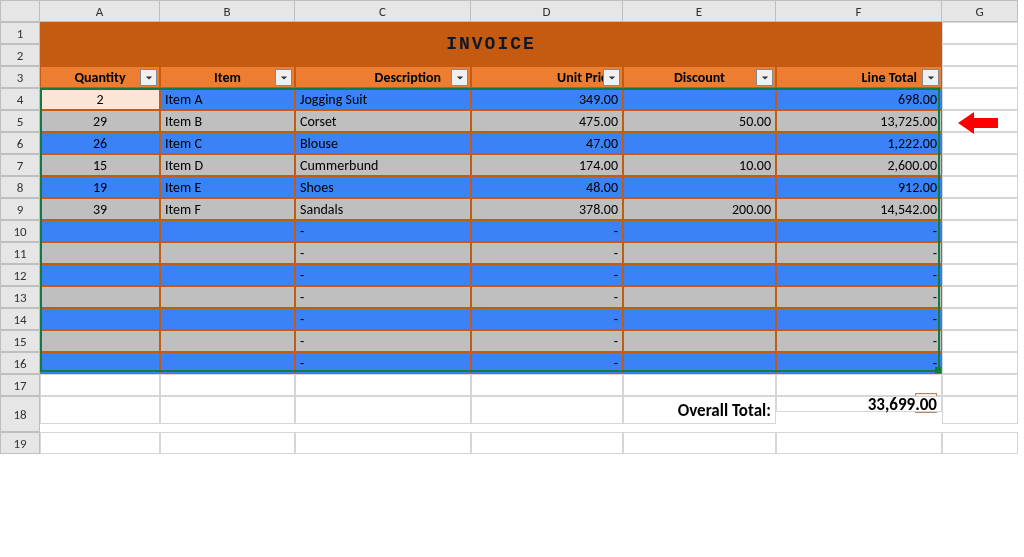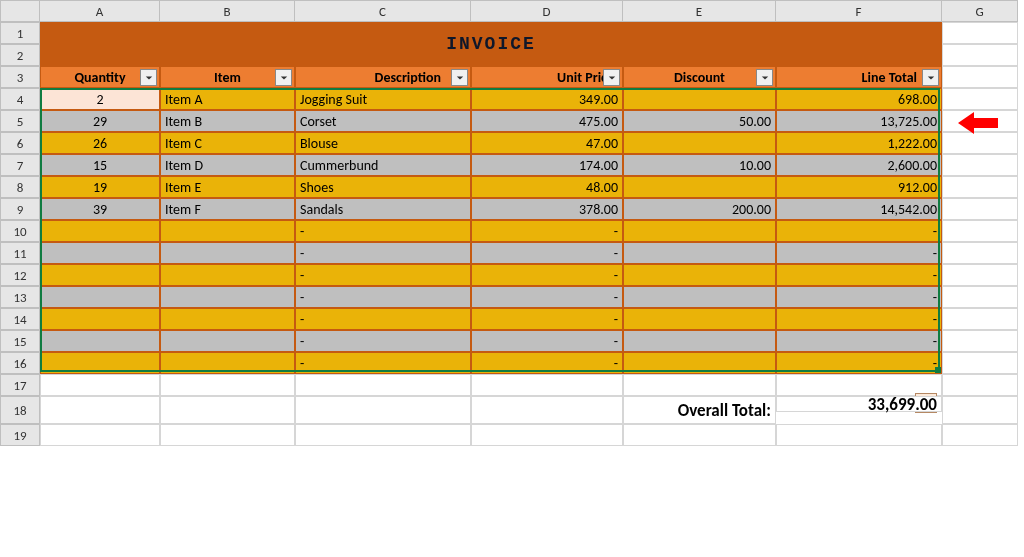--- a/index.html
+++ b/index.html
@@ -8,21 +8,21 @@
     .colhead, .rownum { background:#e6e6e6; border:1px solid #bfbfbf; display:flex; align-items:center; justify-content:center; font-size:13px; color:#333; height:22px; }
     .rownum { width:40px; }
     .colhead { border-left:none; }
     .colhead:first-child, .rownum { border-right:1px solid #bfbfbf; }
     .corner { background:#e6e6e6; border:1px solid #bfbfbf; border-right:1px solid #bfbfbf; height:22px; width:40px; }
     .cell { border:1px solid #d6d6d6; height:22px; padding:0 4px; display:flex; align-items:center; background:#fff; position:relative; }
     .cell.num { justify-content:flex-end; }
     .cell.center { justify-content:center; }
     .title-cell   { background:#c55a11; color:#0f172a; font-weight:bold; font-family:"Courier New",monospace; font-size:18px; letter-spacing:2px; justify-content:center; border-color:#c55a11; }
     .thead-cell  { background:#ed7d31; color:#000000; font-weight:bold; justify-content:center; border-color:#c55a11; position:relative; }
-    .light-row  .cell { background:#eab308; border-color:#c55a11; }
+    .light-row  .cell { background:#3b82f6; border-color:#c55a11; }
     .dark-row   .cell { background:#bfbfbf; border-color:#c55a11; }
     .a4cell      { background:#fce4d6 !important; }
     .dropdown { position:absolute; right:2px; top:2px; width:17px; height:17px; background:#f0f0f0; border:1px solid #888; display:flex; align-items:center; justify-content:center; cursor:pointer; }
     .dropdown svg { width:8px; height:8px; fill:#333; }
     .sel-handle { position:absolute; right:-3px; bottom:-3px; width:6px; height:6px; background:#107c41; }
     .blank-row .cell { background:#fff; height:22px; }
     .blank-row .cell.tall { height:26px; }
     .arrow-marker { position:absolute; left:958px; top:110px; width:42px; display:flex; align-items:center; }
     .arrow-marker svg { fill:#ff0000; }
     .smarticon { position:absolute; right:4px; bottom:-18px; width:22px; height:20px; border:1px solid #b58863; background:#fdeada; display:flex; align-items:center; justify-content:center; font-size:11px; }
@@ -261,21 +261,21 @@
             <rect x="6" y="6" width="3" height="9" fill="#c55a11"></rect>
             <rect x="11" y="2" width="3" height="13" fill="#c55a11"></rect>
             <path d="M12 1 L15 4 L12 4 Z" fill="#f4b183"></path>
           </svg>
       </div>
     </div>
     <div class="cell"></div>
   </div>
 
   <div class="grid blank-row">
-    <div class="rownum" style="height:28px;">18</div>
+    <div class="rownum" style="height:36px;">18</div>
     <div class="cell tall" style="height:28px;"></div>
     <div class="cell tall" style="height:28px;"></div>
     <div class="cell tall" style="height:28px;"></div>
     <div class="cell tall" style="height:28px;"></div>
     <div class="cell num overall-label" style="height:28px;">Overall Total:</div>
     <div class="cell num overall-value" style="height:16px;padding-left:44px;">33,699.00</div>
     <div class="cell tall" style="height:28px;"></div>
   </div>
 
   <div class="grid blank-row">

